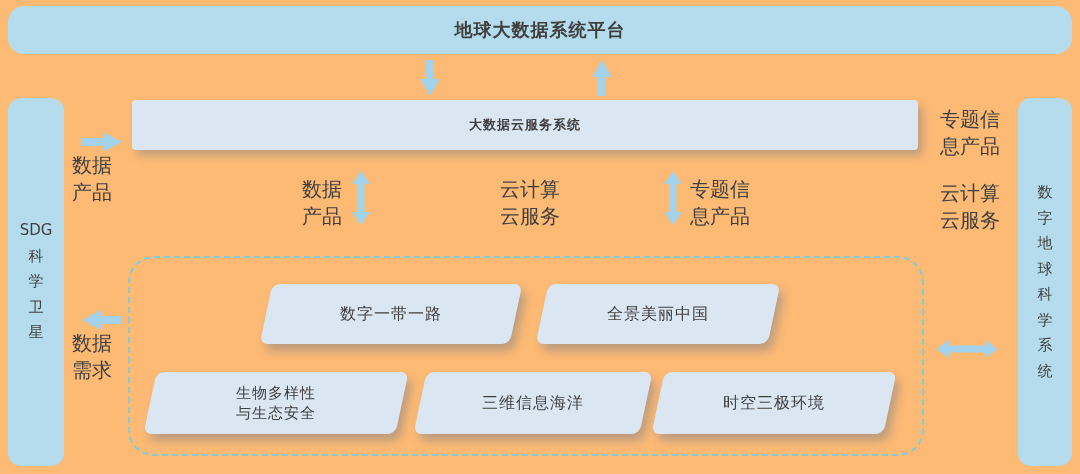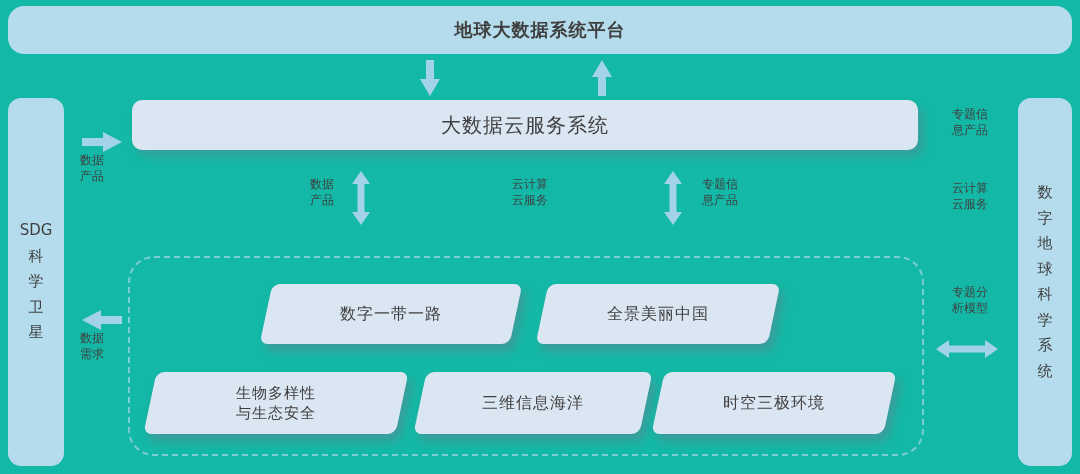--- a/index.html
+++ b/index.html
@@ -5,21 +5,21 @@
   :root{
     --banner:#b5dcec;
     --box_fill:#dbe6f3;
     --arrow:#a3d3ea;
     --dashed:#7dcbdb;
     --text:#3f3f3f;
   }
   *{margin:0;padding:0;box-sizing:border-box;}
   body{background:#fff;}
   .stage{
-    position:relative;width:1080px;height:474px;background:#14b8a6;overflow:hidden;
+    position:relative;width:1080px;height:474px;background:#fdba74;overflow:hidden;
     font-family:"DejaVu Sans","Liberation Sans",sans-serif;color:var(--text);
   }
   .ml{white-space:pre-line;text-align:center;}
 
   
   .banner{
     position:absolute;left:8px;top:6px;width:1064px;height:48px;
     background:var(--banner);border-radius:16px;
     display:flex;align-items:center;justify-content:center;
     font-size:18px;font-weight:600;letter-spacing:1px;
@@ -30,45 +30,45 @@
     position:absolute;top:98px;height:368px;background:var(--banner);
     border-radius:13px;display:flex;align-items:center;justify-content:center;
     font-size:15px;line-height:1.7;font-weight:500;
   }
   .sidebar.left{left:8px;width:56px;}
   .sidebar.right{left:1018px;width:54px;}
 
   
   .cloudbox{
     position:absolute;left:132px;top:100px;width:786px;height:50px;
-    background:var(--box_fill);border-radius:10px;
+    background:var(--box_fill);border-radius:4px;
     box-shadow:5px 6px 9px rgba(110,120,140,.40);
     display:flex;align-items:center;justify-content:center;
-    font-size:20px;font-weight:400;letter-spacing:1px;
+    font-size:13px;font-weight:700;letter-spacing:1px;
   }
 
   
   .arrow{position:absolute;}
   .arrow svg{display:block;width:100%;height:100%;}
   .arrow path{fill:var(--arrow);}
 
   .arr-down{left:420px;top:60px;width:20px;height:36px;}
   .arr-up{left:592px;top:60px;width:20px;height:36px;}
   .arr-up svg{transform:rotate(180deg);}
 
   .arr-right{left:82px;top:132px;width:40px;height:20px;}
   .arr-left{left:82px;top:310px;width:40px;height:20px;}
   .arr-left svg{transform:rotate(180deg);}
 
   .varr-1{left:352px;top:170px;width:18px;height:56px;}
   .varr-2{left:664px;top:170px;width:18px;height:56px;}
   .harr-right{left:936px;top:340px;width:62px;height:18px;}
 
   
-  .flabel{position:absolute;font-size:12px;line-height:1.35;}
+  .flabel{position:absolute;font-size:20px;line-height:1.35;}
   .lbl-left-dp{left:66px;top:152px;width:52px;}
   .lbl-left-dd{left:66px;top:330px;width:52px;}
   .lbl-mid-dp{left:296px;top:176px;width:52px;}
   .lbl-mid-cc{left:496px;top:176px;width:68px;}
   .lbl-mid-ti{left:686px;top:176px;width:68px;}
   .lbl-right-ti{left:936px;top:106px;width:68px;}
   .lbl-right-cc{left:936px;top:180px;width:68px;}
   .lbl-right-am{left:936px;top:284px;width:68px;}
   .lbl-right-dm{left:936px;top:366px;width:68px;}
 
@@ -168,22 +168,20 @@
         <path d="M9 0 L18 13 H12.5 V41 H18 L9 54 L0 41 H5.5 V13 H0 Z"></path>
       </svg>
   </div>
   <div class="flabel ml lbl-mid-ti">专题信
 息产品</div>
 
   <div class="flabel ml lbl-right-ti">专题信
 息产品</div>
   <div class="flabel ml lbl-right-cc">云计算
 云服务</div>
-  <div class="flabel ml lbl-right-am">专题分
-析模型</div>
   <div class="arrow harr-right">
     <svg viewBox="0 0 62 18">
         <path d="M0 9 L13 0 V5.5 H49 V0 L62 9 L49 18 V12.5 H13 V18 Z"></path>
       </svg>
   </div>
 
   <div class="dashedbox"></div>
 
   <div class="project prj-belt">
     <span>数字一带一路</span>

